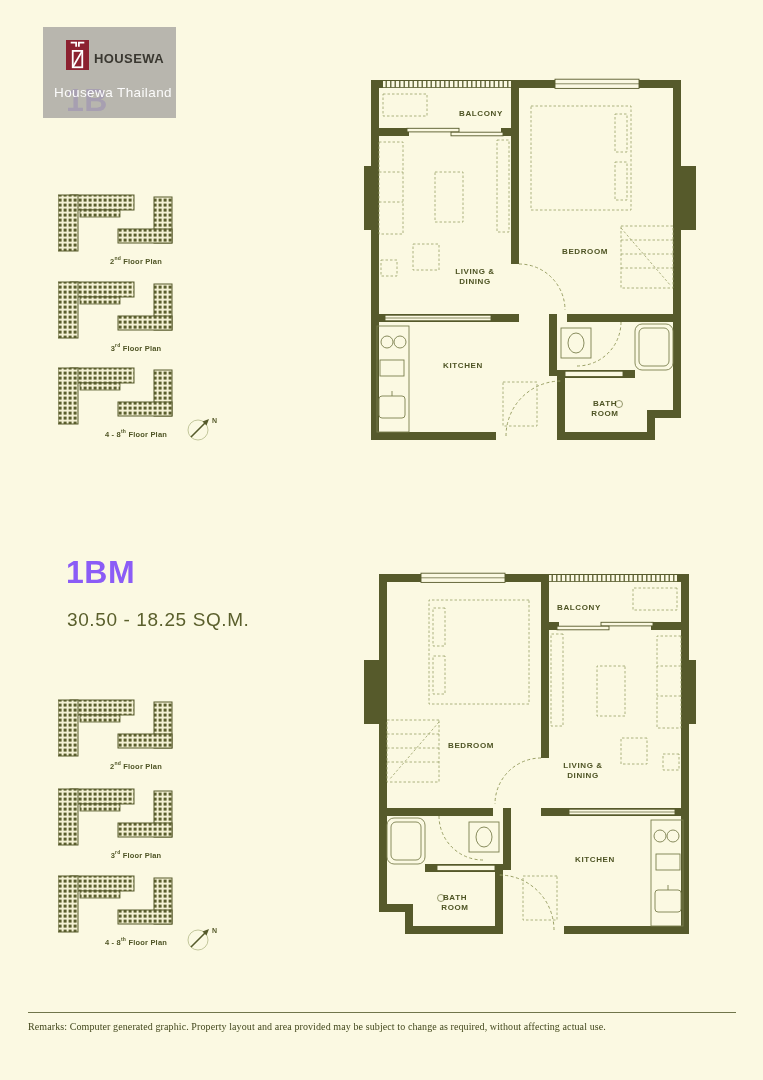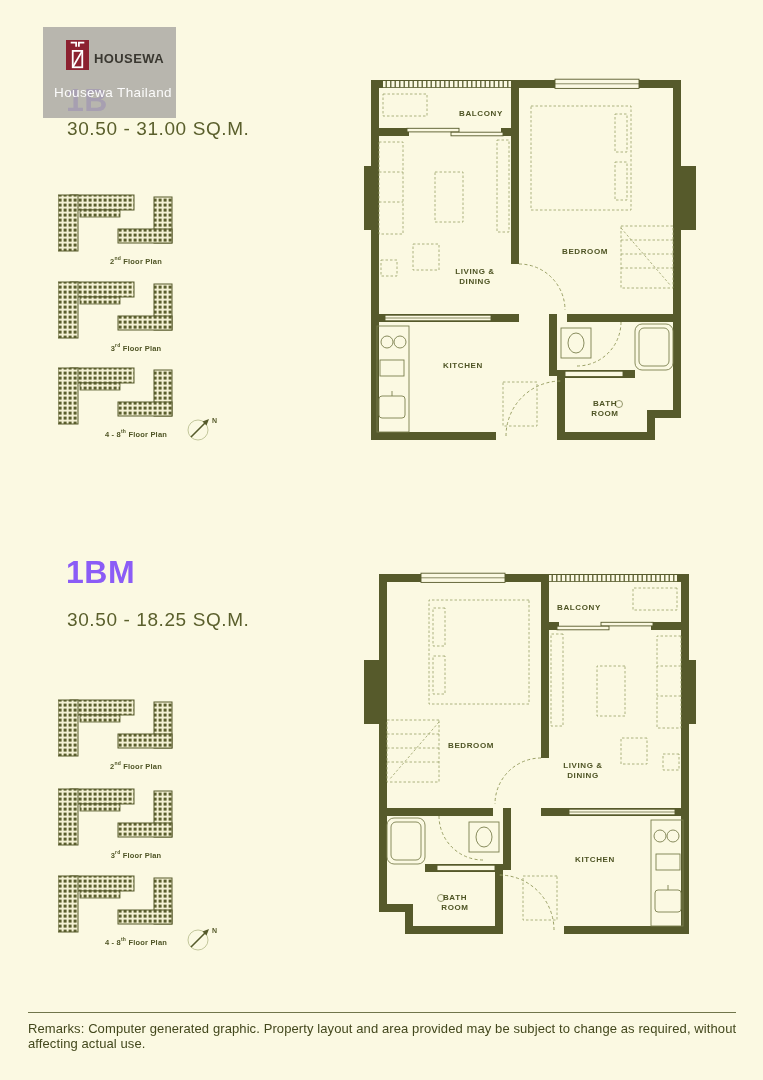--- a/index.html
+++ b/index.html
@@ -31,21 +31,21 @@
     font-size:7.5px;font-weight:700;color:#4E5424;letter-spacing:.2px;
   }
   .kp-label sup{font-size:5px;}
   .compass{position:absolute;width:38px;height:38px;}
   .plan{position:absolute;left:363px;width:334px;height:374px;}
   .plan-label{
     font-family:"Liberation Sans",sans-serif;font-size:8px;font-weight:700;
     fill:#4E5424;letter-spacing:.6px;text-anchor:middle;
   }
   .footer-line{position:absolute;left:28px;top:1012px;width:708px;border-top:1px solid #70754A;}
-  .footer-remarks{position:absolute;left:28px;top:1021px;font-size:13px;color:#43481D;letter-spacing:.1px;}
+  .footer-remarks{position:absolute;left:28px;top:1021px;font-size:10px;color:#43481D;letter-spacing:.1px;font-family:Liberation Serif, serif;}
   .defs-holder{position:absolute;width:0;height:0;overflow:hidden;}
 </style>
 </head>
 <body>
 
 <div class="page">
 
   <svg class="defs-holder" aria-hidden="true">
     <defs>
       <pattern id="units-pat" width="5" height="5" patternUnits="userSpaceOnUse">
@@ -137,21 +137,20 @@
           <rect x="198" y="252" width="30" height="30"></rect>
           <ellipse cx="213" cy="267" rx="8" ry="10"></ellipse>
           <rect x="272" y="248" width="38" height="46" rx="7"></rect>
           <rect x="276" y="252" width="30" height="38" rx="5"></rect>
         </g>
       </g>
     </defs>
   </svg>
 
   <div class="unit-code" style="top:84px">1B</div>
-  <div class="unit-area" style="top:119px">30.50 - 31.00 SQ.M.</div>
 
   <div class="watermark">
     <div class="wm-logo">
       <svg width="23" height="30" viewBox="0 0 16 22">
         <g stroke="#FFFFFF" stroke-width="1.3" fill="none">
           <path d="M3,2 h4 v3"></path>
           <path d="M13,2 h-4 v3"></path>
           <rect x="4.5" y="8" width="7" height="12"></rect>
           <line x1="4.5" y1="20" x2="11.5" y2="8"></line>
         </g>

